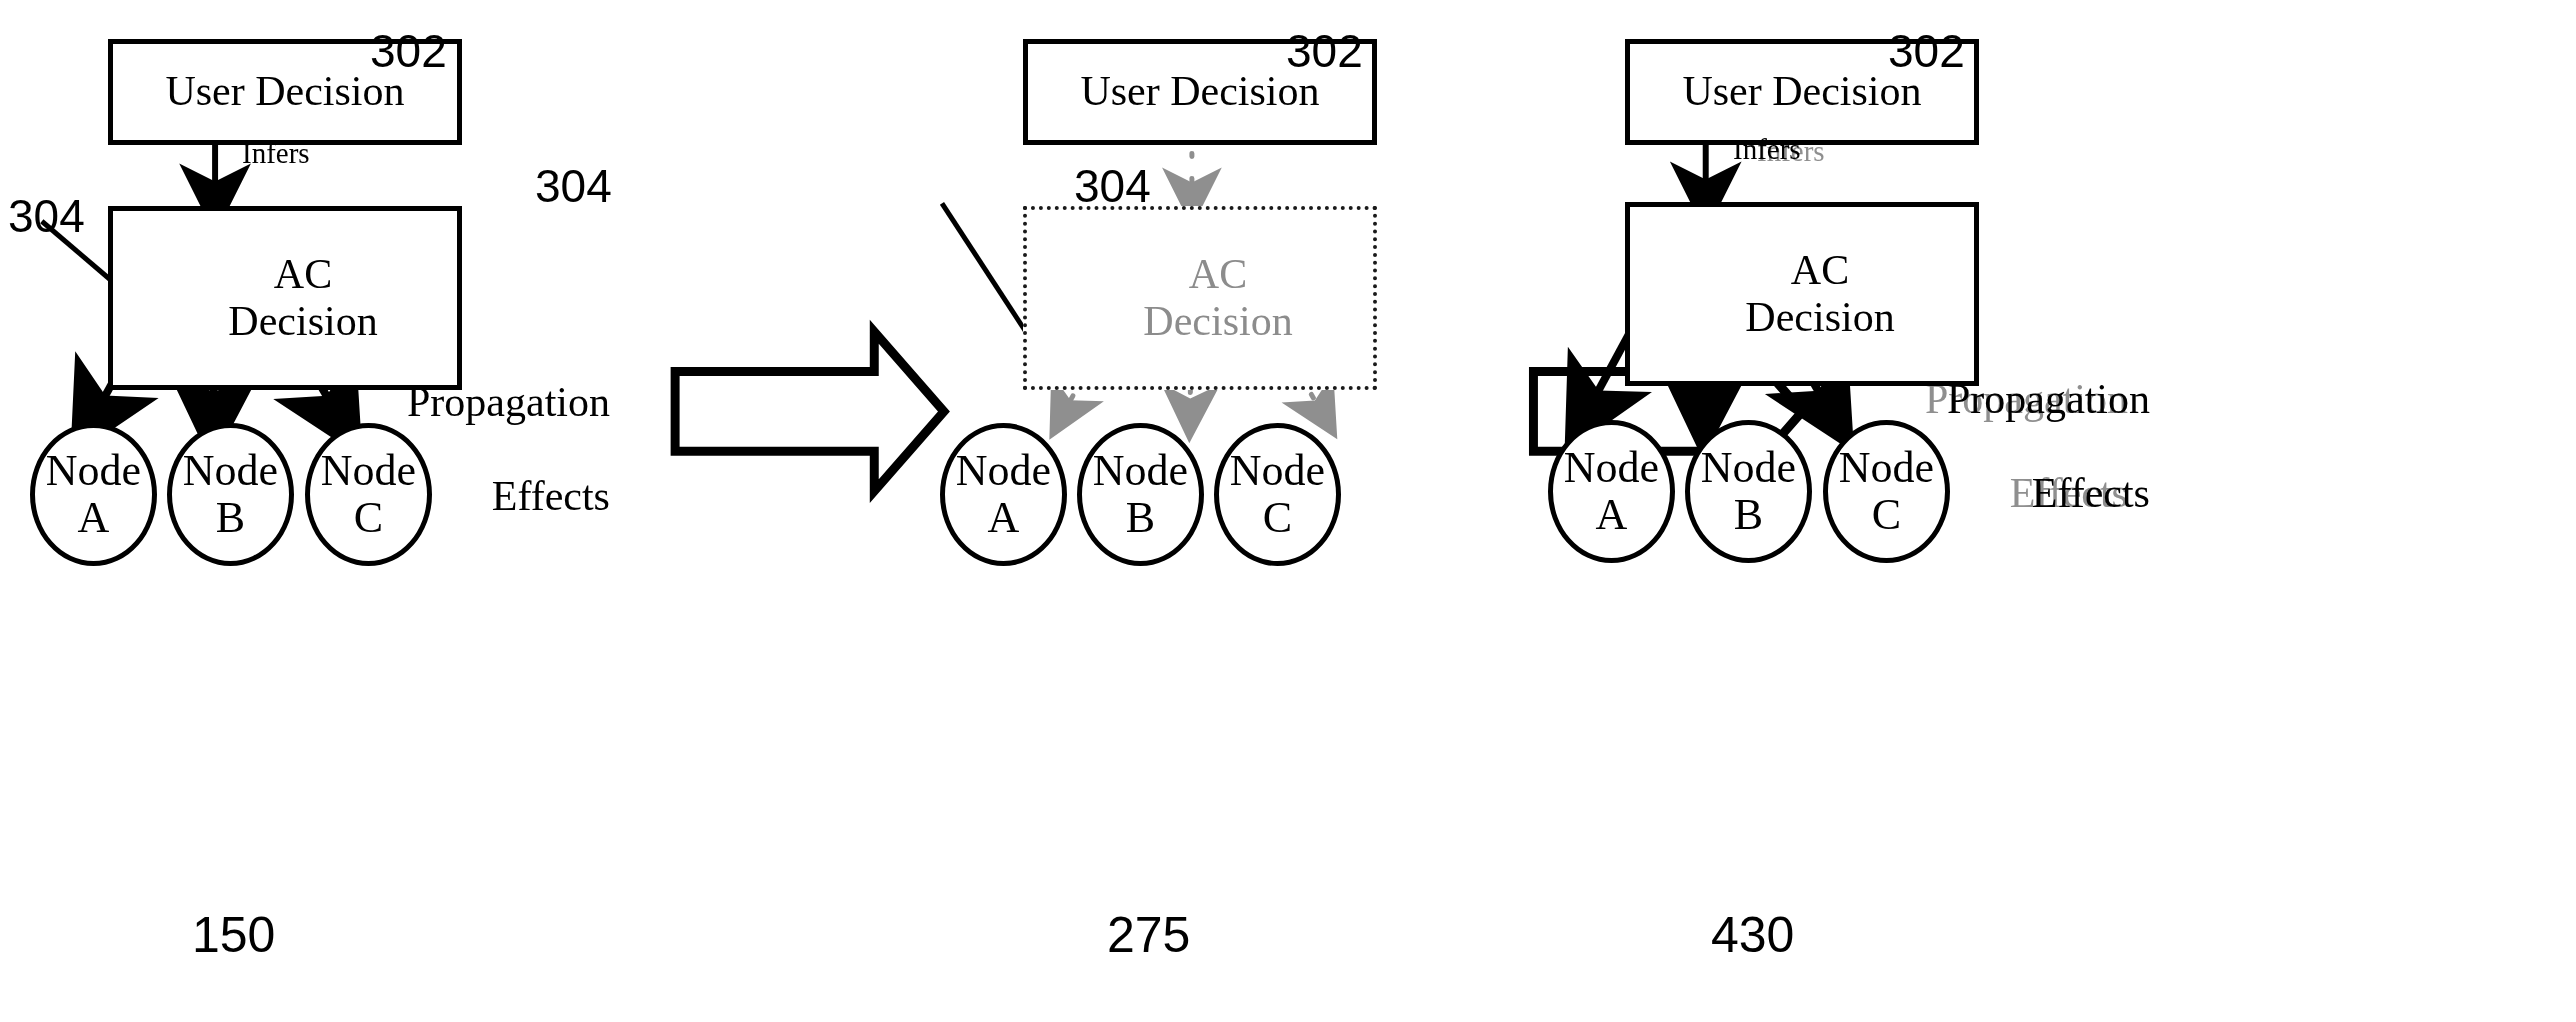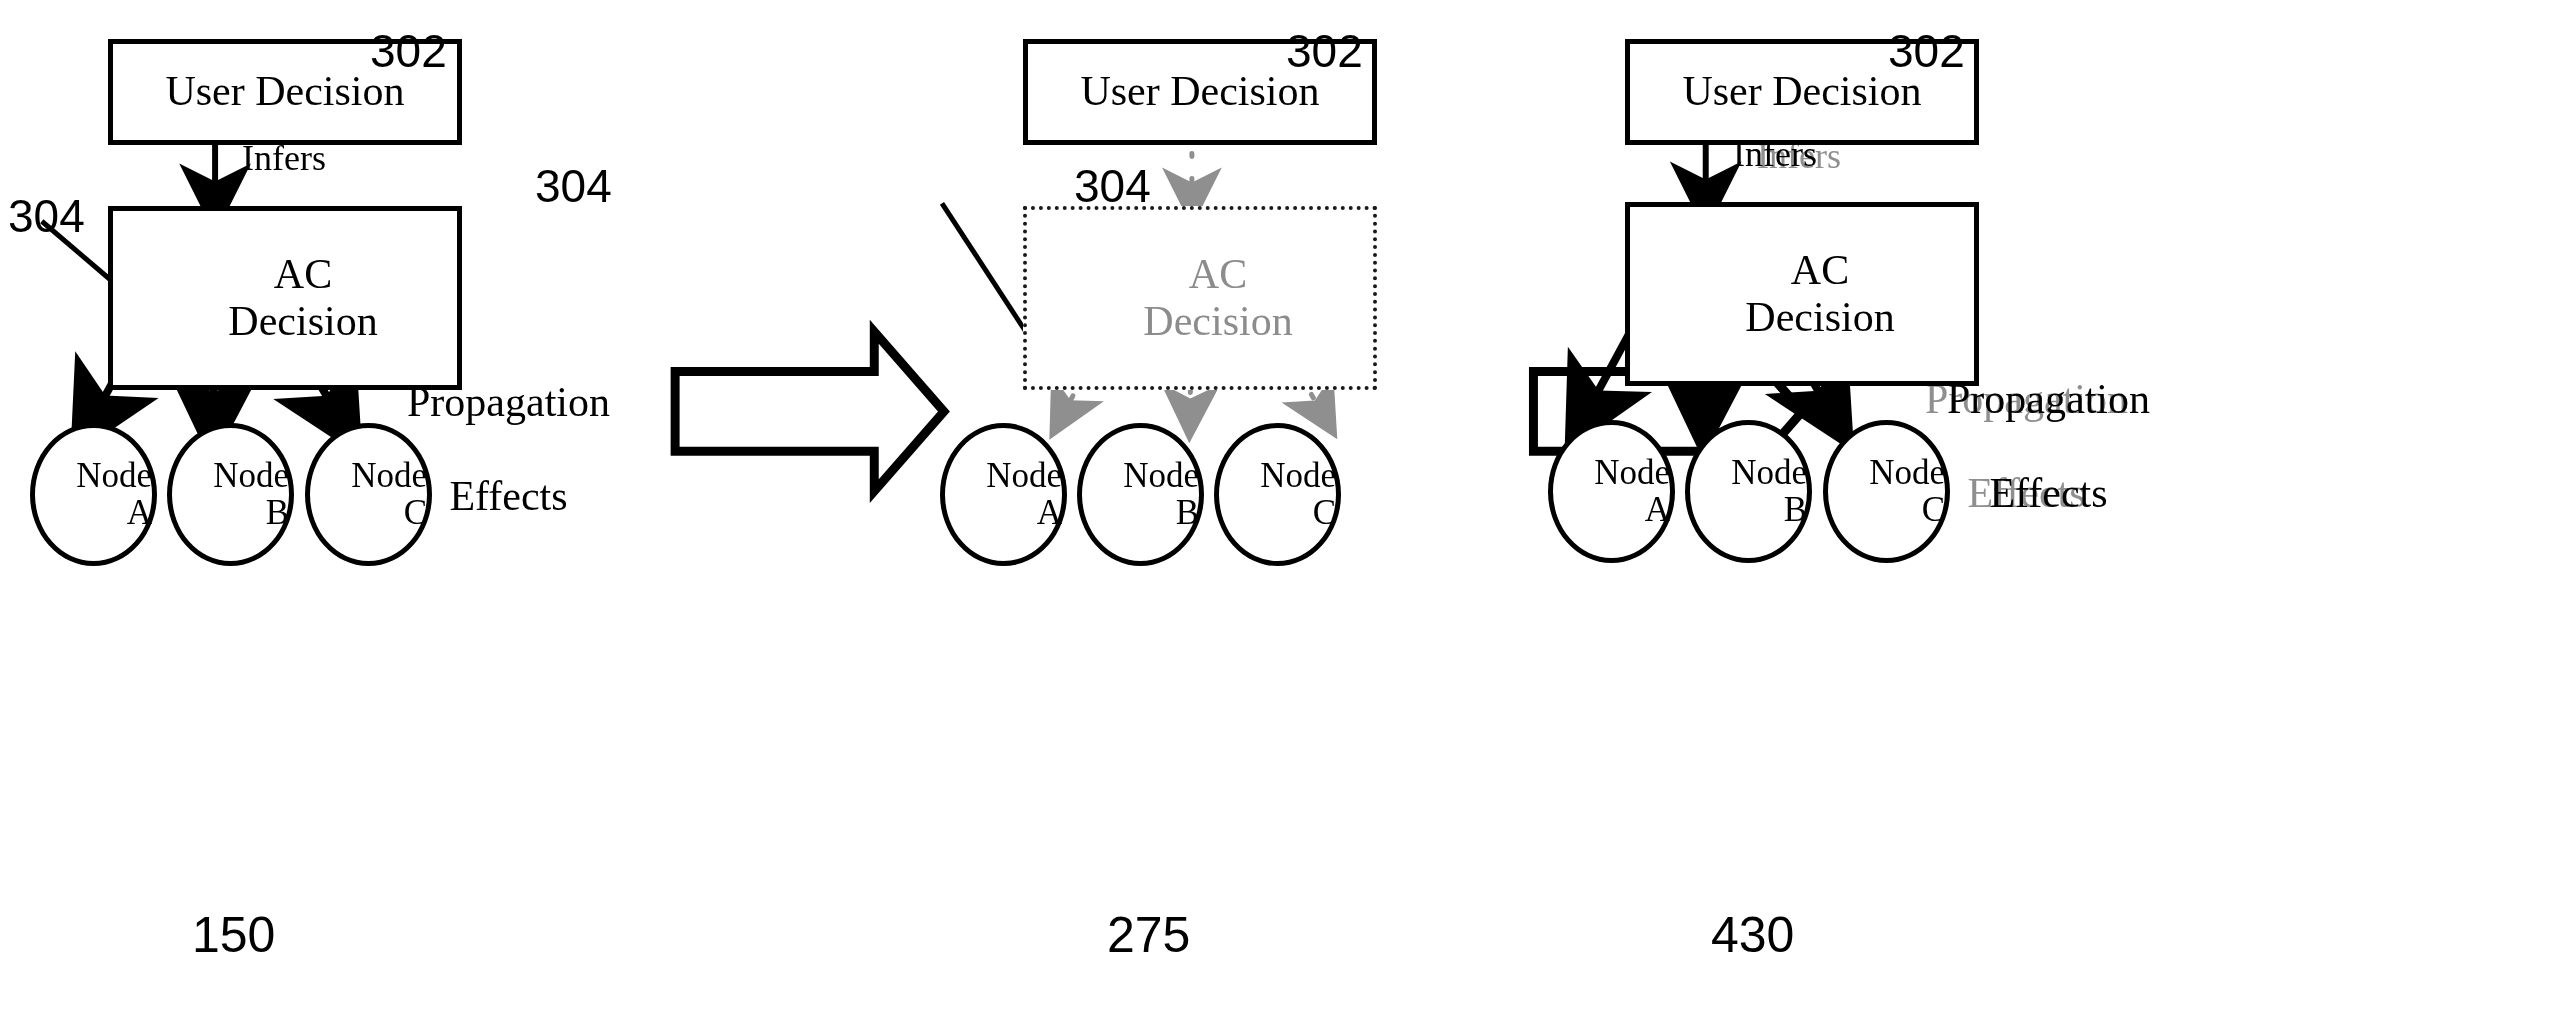--- a/index.html
+++ b/index.html
@@ -70,36 +70,36 @@
   .node {
     position: absolute;
     width: 127px;
     height: 143px;
     border: 5px solid #000;
     border-radius: 50%;
     box-sizing: border-box;
     background: #ffffff;
     display: flex;
     flex-direction: column;
-    align-items: flex-end;
+    align-items: center;
     justify-content: center;
-    font-size: 35px;
+    font-size: 44px;
     line-height: 1.05;
   }
   .node span { display: block; }
   
   .txt {
     position: absolute;
     white-space: pre;
   }
-  .lbl-infers { font-size: 36px; }
+  .lbl-infers { font-size: 29px; }
   .lbl-prop {
     font-size: 42px;
     line-height: 1.12;
-    text-align: center;
+    text-align: right;
   }
   .ref-num {
     font-size: 46px;
     font-family: "Liberation Sans", "DejaVu Sans", sans-serif;
     letter-spacing: 0px;
   }
   .panel-num {
     font-size: 50px;
     font-family: "Liberation Sans", "DejaVu Sans", sans-serif;
   }

